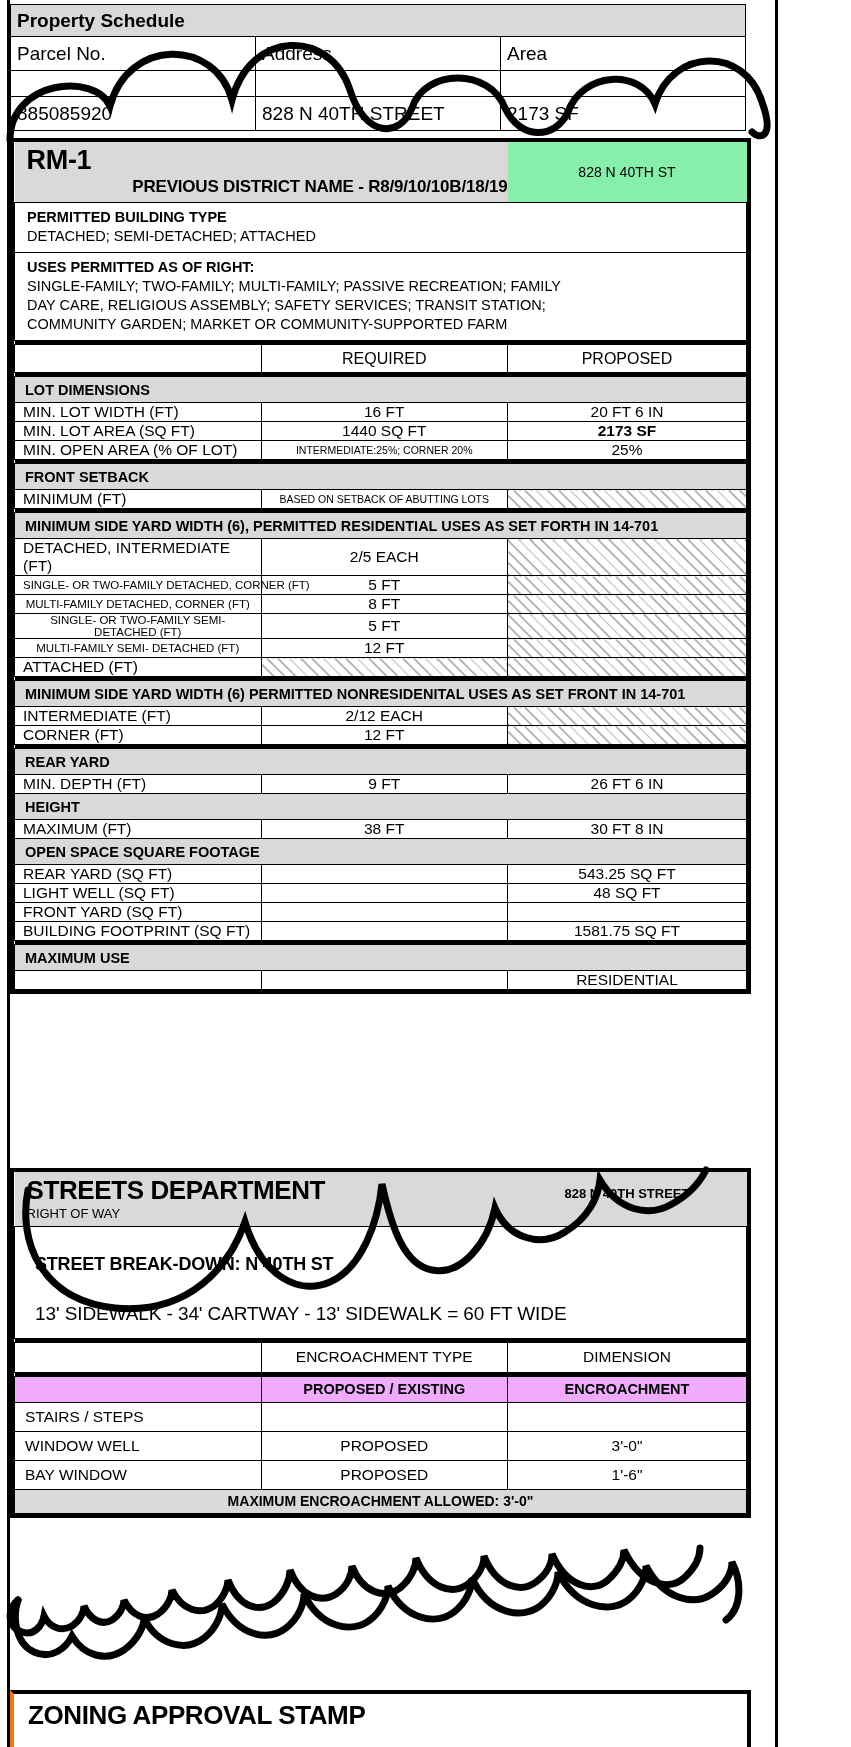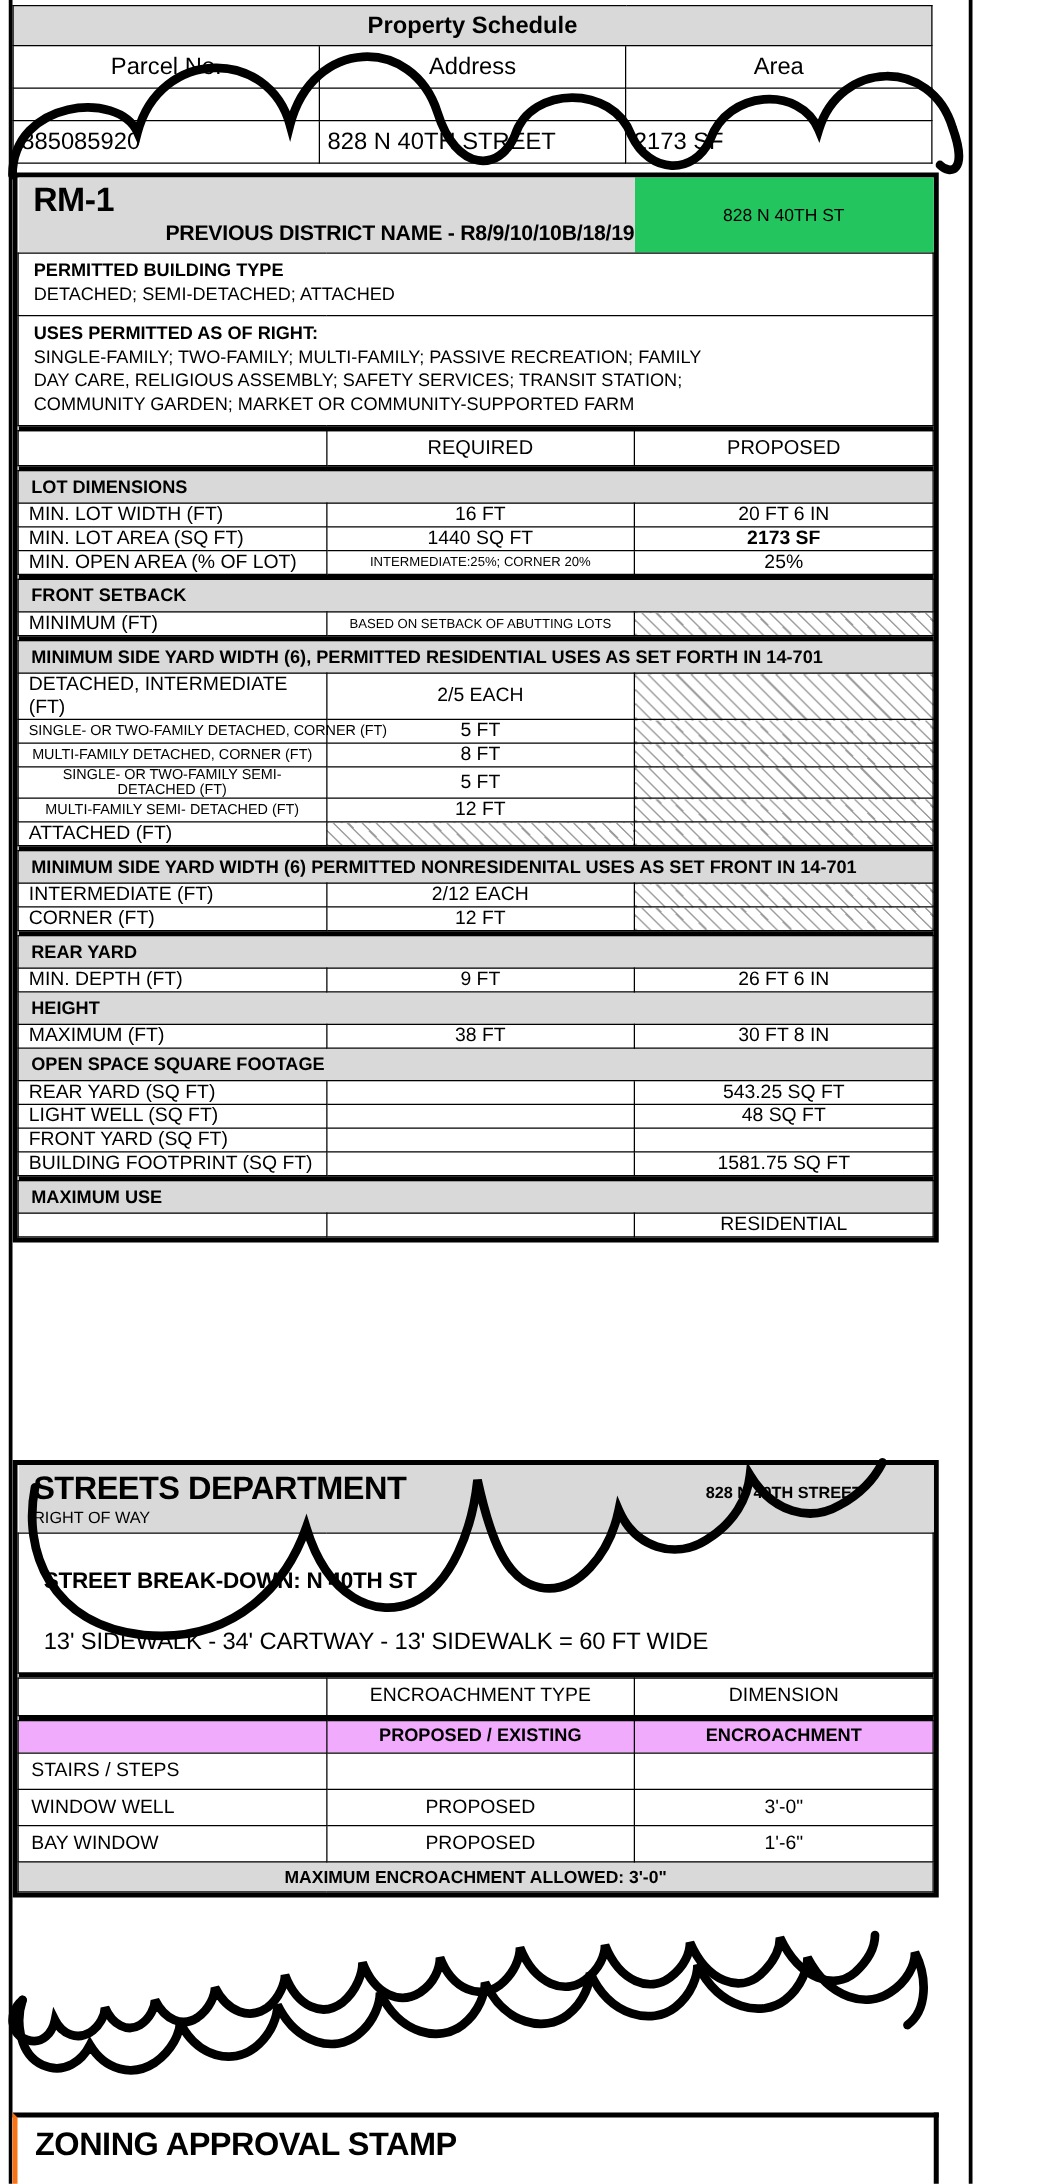--- a/index.html
+++ b/index.html
@@ -20,21 +20,21 @@
   .sheet-edge-right { position:absolute; left:775px; top:0; width:3px; height:1747px; background:#000; }
 
   
   .tbl { border-collapse:collapse; table-layout:fixed; width:736px; }
   .tbl td { border:1px solid #000; padding:0 6px; vertical-align:middle; }
   .c1 { width:256px; }
   .c2 { width:241px; }
   .c3 { width:239px; }
 
   .shade   { background:#d9d9d9; }
-  .center  { text-align:center; }
+  .center  { }
   .bold    { font-weight:bold; }
 
   .hatch {
     background-image: repeating-linear-gradient(
       45deg, #9a9a9a 0px, #9a9a9a 1.2px, #ffffff 1.2px, #ffffff 8px);
   }
 
   
   #block-prop { position:absolute; left:10px; top:4px; width:736px; }
   #block-prop .tbl td { height:34px; font-size:19px; }
@@ -51,21 +51,21 @@
   #block-zoning .tbl { width:733px; }
 
   .zone-hd-row td { border:none !important; }
   .zone-hd {
     height:60px; background:#d9d9d9;
     border-right:1px solid #000 !important;
     padding:4px 0 4px 12px !important;
   }
   .zone-code { font-size:27px; font-weight:bold; letter-spacing:-0.3px; line-height:1.05; }
   .zone-prev { font-size:17px; font-weight:bold; letter-spacing:-0.2px; margin-top:3px;text-align:right; }
-  .zone-addr { height:60px; background:#22c55e; text-align:center; font-size:14px; }
+  .zone-addr { height:60px; background:#86efac; text-align:center; font-size:14px; }
 
   .blk-txt { padding:5px 8px 6px 12px !important; font-size:14.5px; line-height:1.32; }
   .blk-txt b { font-weight:bold; }
 
   .sep-thick td { border:none !important; background:#000; height:4px; padding:0 !important; }
 
   .hdrow td { height:28px; font-size:16px; text-align:center; }
   .grprow td {
     height:26px; background:#d9d9d9; font-size:14.5px; font-weight:bold;
     padding-left:10px !important; border-left:1px solid #000; border-right:1px solid #000;

